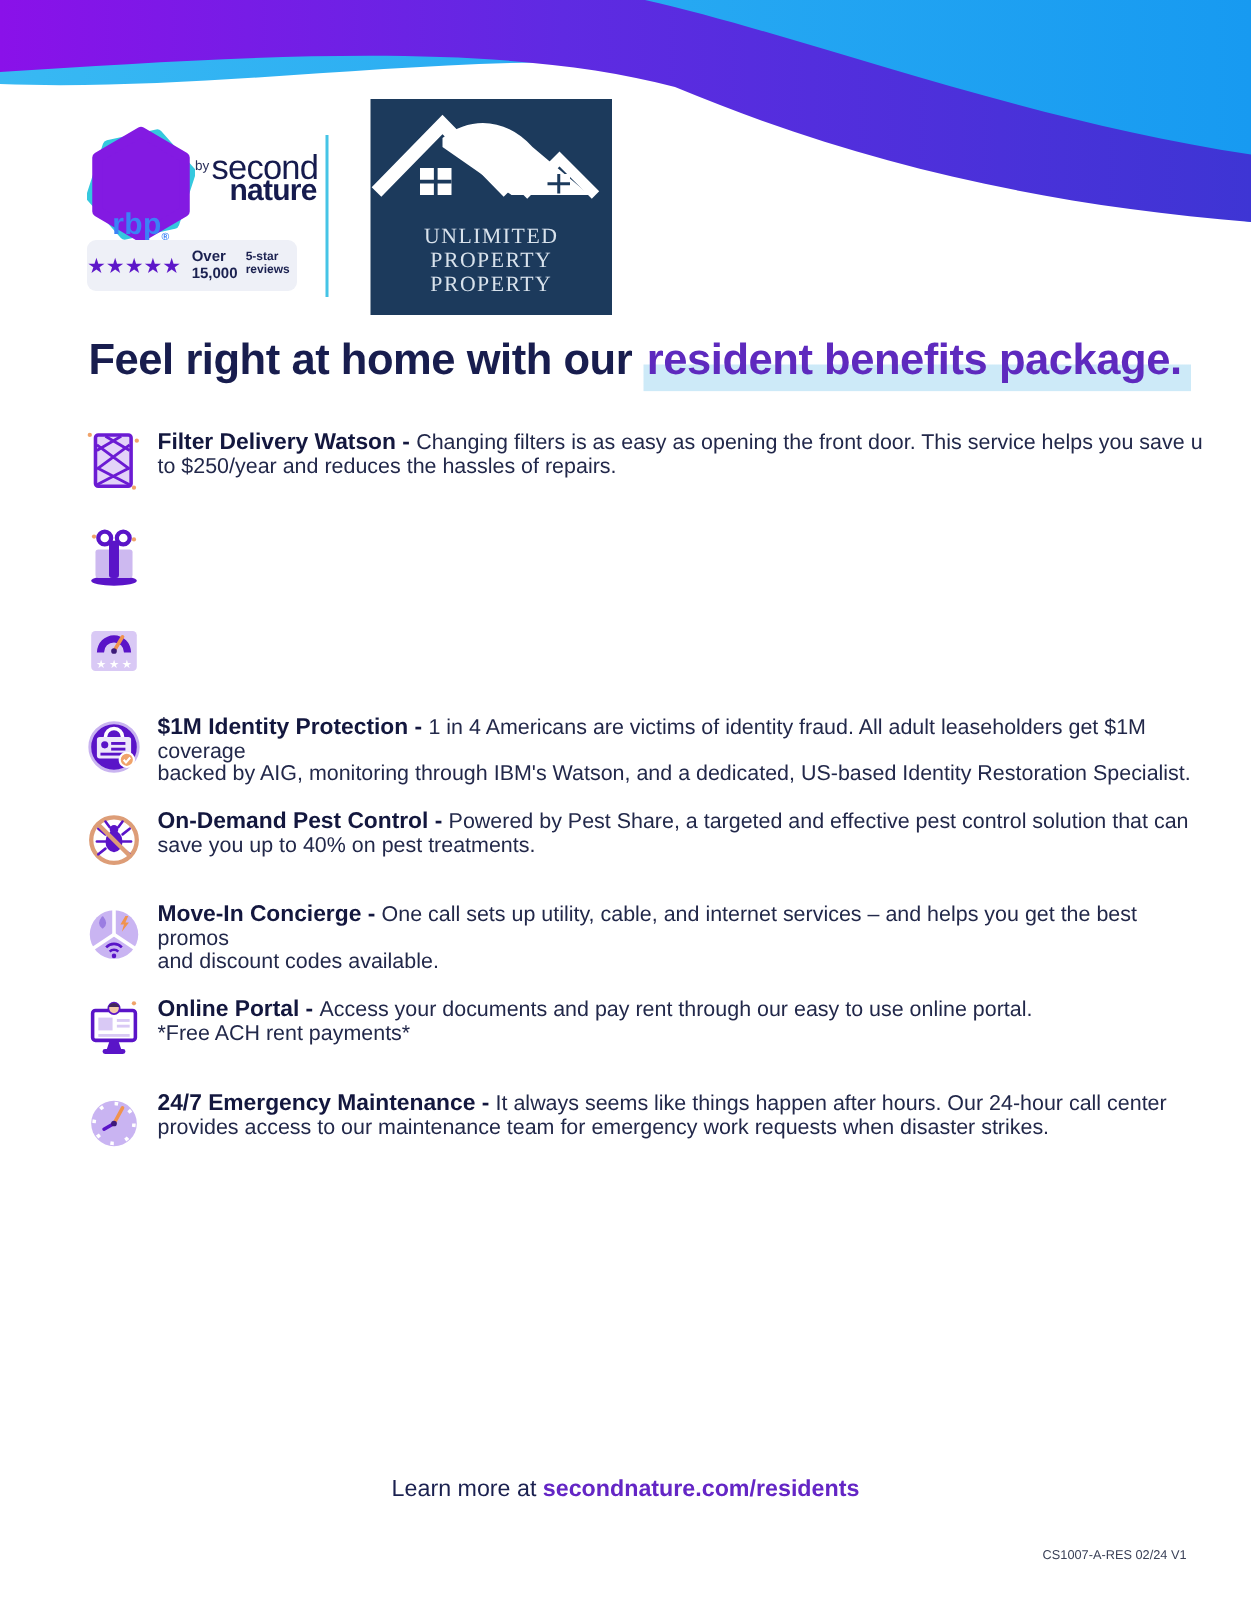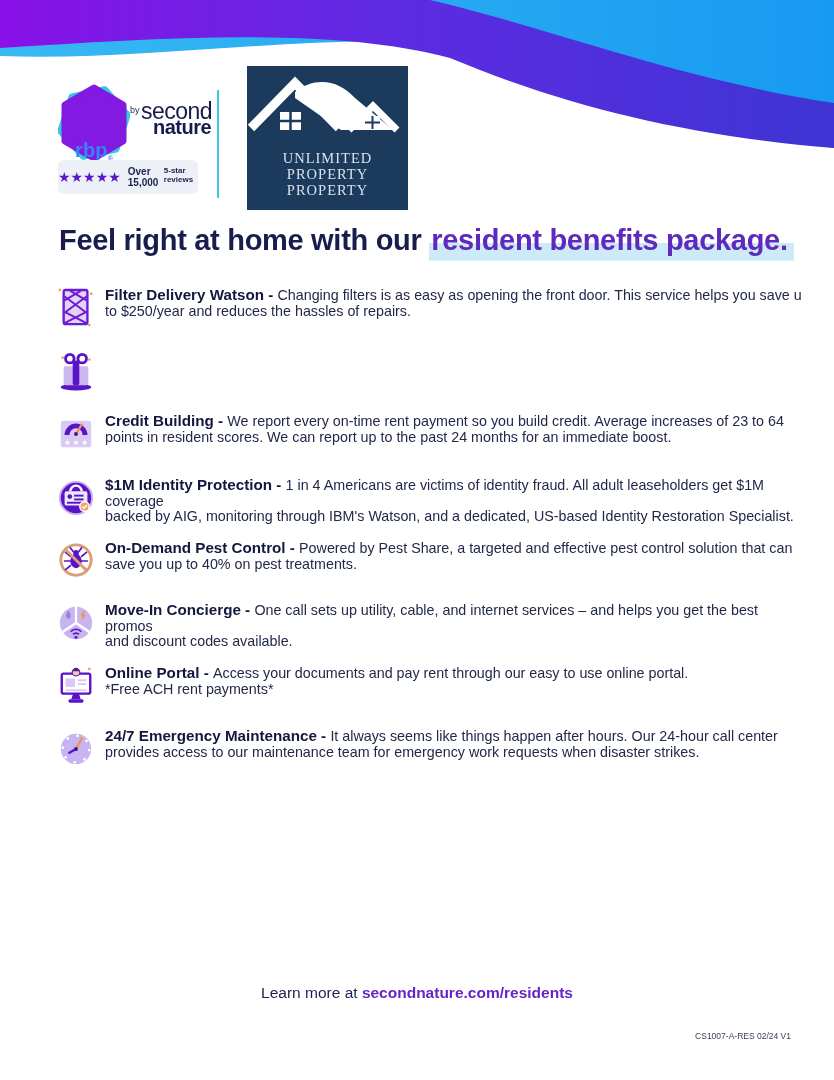--- a/index.html
+++ b/index.html
@@ -152,22 +152,20 @@
     <div class="benefit" style="top:126px">
       <svg class="bicon" viewBox="0 0 40 44">
         <rect x="4" y="8" width="32" height="28" rx="3" fill="#d9c9f5"></rect>
         <path d="M8,23 A12,12 0 0 1 32,23 L27,23 A7,7 0 0 0 13,23 Z" fill="#5a14c8"></path>
         <line x1="20" y1="22" x2="26" y2="12" stroke="#f0934e" stroke-width="2.5" stroke-linecap="round"></line>
         <circle cx="20" cy="22" r="2" fill="#3d1a7a"></circle>
         <text x="11" y="34" font-size="8" fill="#ffffff" text-anchor="middle">★</text>
         <text x="20" y="34" font-size="8" fill="#ffffff" text-anchor="middle">★</text>
         <text x="29" y="34" font-size="8" fill="#ffffff" text-anchor="middle">★</text>
       </svg>
-      <p class="btext"><span class="btitle">Credit Building - </span><span>We report every on-time rent payment so you build credit. Average increases of 23 to 64
-points in resident scores. We can report up to the past 24 months for an immediate boost.</span></p>
     </div>
 
     <div class="benefit" style="top:190px">
       <svg class="bicon" viewBox="0 0 40 44">
         <circle cx="20" cy="22" r="17" fill="#5a14c8" stroke="#c9b4f0" stroke-width="2"></circle>
         <path d="M14,15 a6,6 0 0 1 12,0" fill="none" stroke="#ffffff" stroke-width="2.5"></path>
         <rect x="8" y="15" width="24" height="15" rx="2" fill="#ede7fa"></rect>
         <circle cx="13.5" cy="20.5" r="2.5" fill="#5a14c8"></circle>
         <rect x="18" y="18.5" width="10" height="2" fill="#5a14c8"></rect>
         <rect x="18" y="22.5" width="10" height="2" fill="#5a14c8"></rect>

